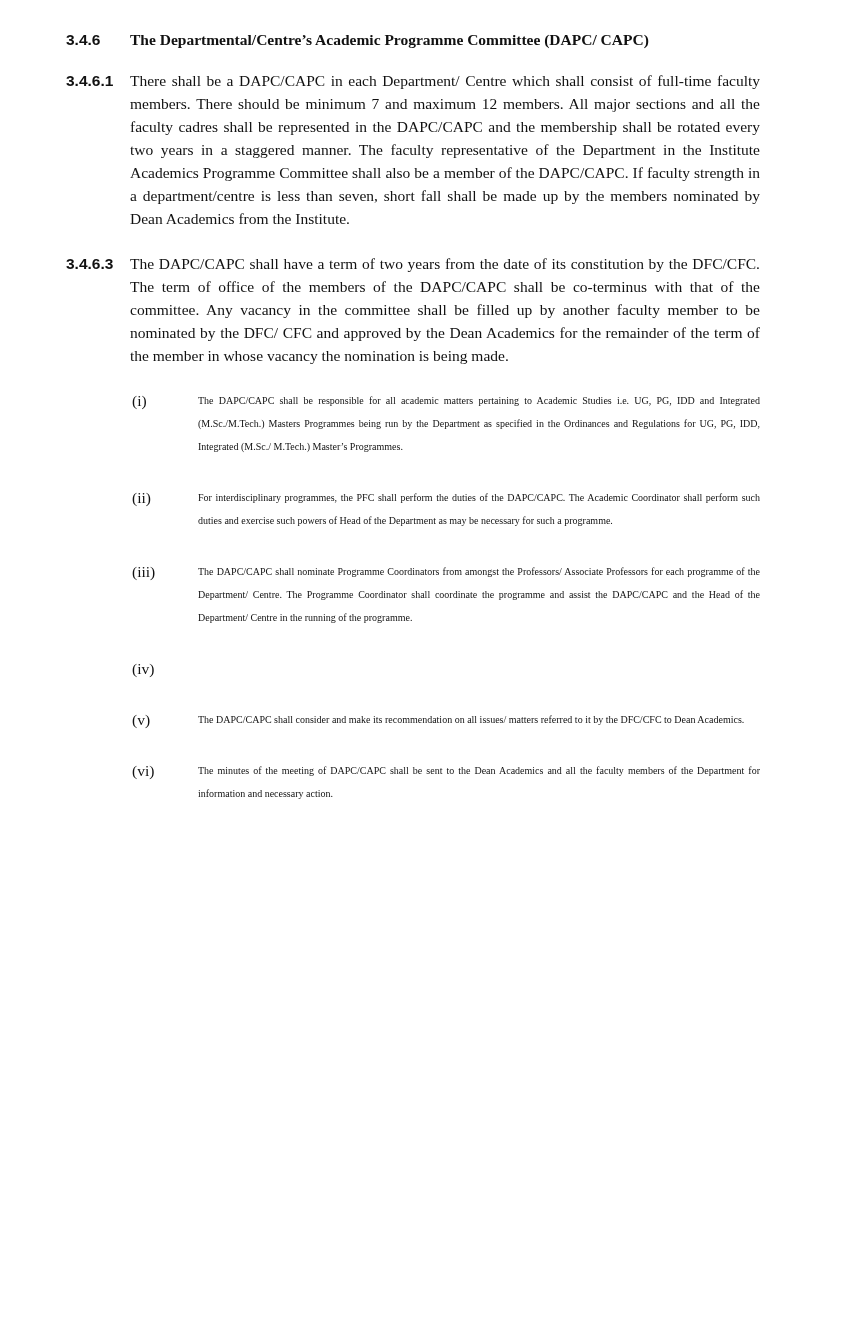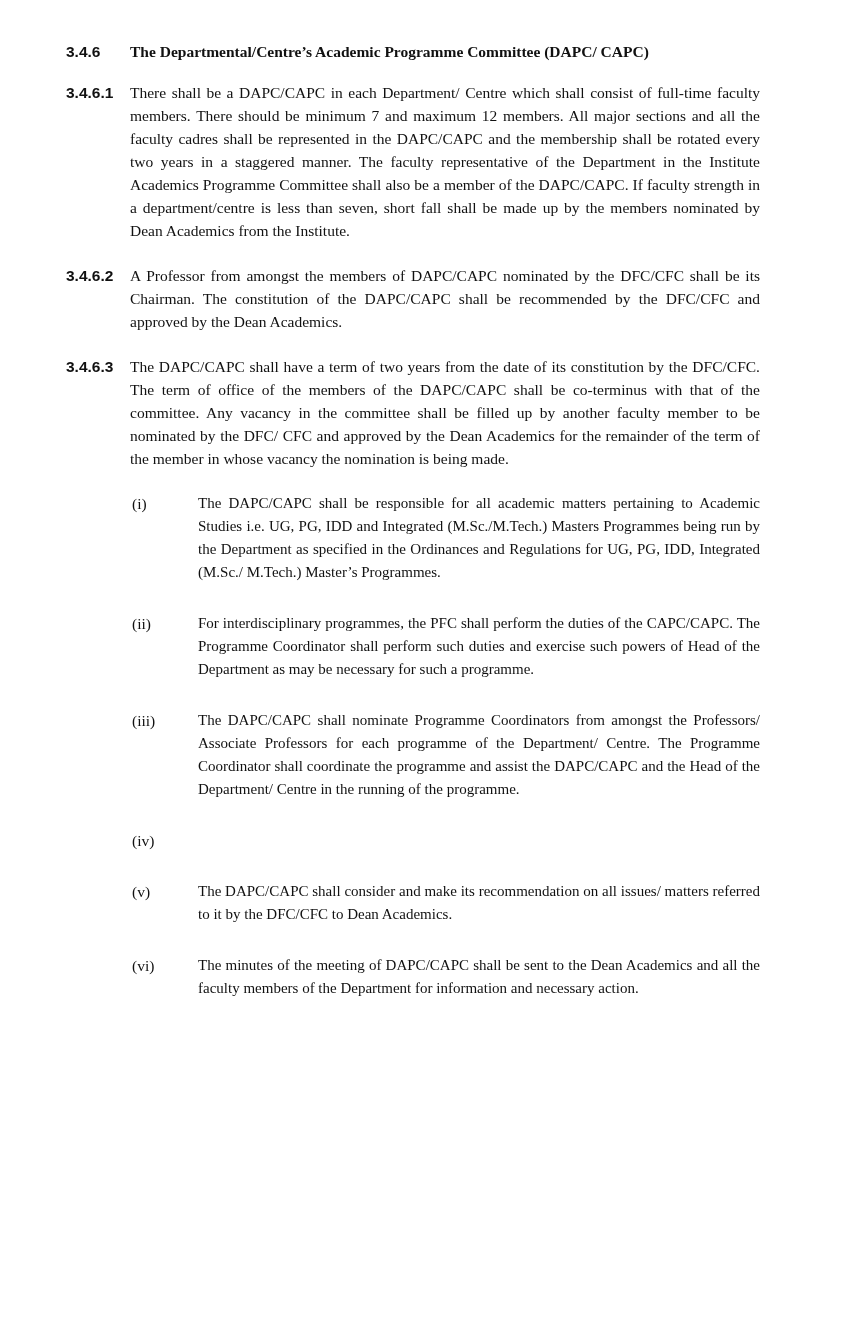--- a/index.html
+++ b/index.html
@@ -7,21 +7,21 @@
     background: #ffffff;
     font-family: "Liberation Sans", sans-serif;
     color: #111111;
   }
   body {
     width: 863px;
     min-height: 1320px;
     margin: 0 auto;
   }
   .page {
-    padding: 40px 103px 40px 66px; 
+    padding: 28px 103px 40px 66px; 
   }
   .row {
     display: flex;
     align-items: flex-start;
   }
   .num {
     width: 64px;
     flex-shrink: 0;
     font-weight: bold;
     font-size: 15.5px;
@@ -41,64 +41,60 @@
   .subheading-row .text-col { font-weight: bold; }
   .duty-item { margin-bottom: 28px; }
   .duty-item .duty-label {
     width: 66px;
     flex-shrink: 0;
     font-size: 15.5px;
     line-height: 23px;
   }
   .duty-item .duty-text {
     flex: 1;
-    font-size: 15px;
+    font-size: 10px;
     line-height: 23px;
     text-align: justify;
   }
   .duties-list { padding-left: 2px; }
 </style>
 </head>
 <body>
 
 <div class="page">
 
   <div class="row heading-row">
     <span class="num">3.4.6</span>
     <div class="text-col">The Departmental/Centre’s Academic Programme Committee (DAPC/ CAPC)</div>
   </div>
 
   <div class="row para">
     <span class="num">3.4.6.1</span>
     <div class="text-col">There shall be a DAPC/CAPC in each Department/ Centre which shall consist of full-time faculty members. There should be minimum 7 and maximum 12 members. All major sections and all the faculty cadres shall be represented in the DAPC/CAPC and the membership shall be rotated every two years in a staggered manner.  The faculty representative of the Department in the Institute Academics Programme Committee shall also be a member of the DAPC/CAPC. If faculty strength in a department/centre is less than seven, short fall shall be made up by the members nominated by Dean Academics from the Institute.</div>
   </div>
 
-  <div class="row para">
-    <span class="num">3.4.6.2</span>
-    <div class="text-col">A Professor from amongst the members of DAPC/CAPC nominated by the DFC/CFC shall be its Chairman. The constitution of the DAPC/CAPC shall be recommended by the DFC/CFC and approved by the Dean Academics.</div>
-  </div>
 
   <div class="row para">
     <span class="num">3.4.6.3</span>
     <div class="text-col">The DAPC/CAPC shall have a term of two years from the date of its constitution by the DFC/CFC. The term of office of the members of the DAPC/CAPC shall be co-terminus with that of the committee. Any vacancy in the committee shall be filled up by another faculty member to be nominated by the DFC/ CFC and approved by the Dean Academics for the remainder of the term of the member in whose vacancy the nomination is being made.</div>
   </div>
 
 
   <div class="row duties-list">
     <span class="num"></span>
     <div class="text-col">
 
       <div class="row duty-item">
         <span class="duty-label">(i)</span>
         <div class="duty-text">The DAPC/CAPC shall be responsible for all academic matters pertaining to Academic Studies i.e. UG, PG, IDD and Integrated (M.Sc./M.Tech.) Masters Programmes being run by the Department as specified in the Ordinances and Regulations for UG, PG, IDD, Integrated  (M.Sc./ M.Tech.) Master’s Programmes.</div>
       </div>
 
       <div class="row duty-item">
         <span class="duty-label">(ii)</span>
-        <div class="duty-text">For interdisciplinary programmes, the PFC shall perform the duties of the CAPC/CAPC. The Programme Coordinator shall perform such duties and exercise such powers of Head of the Department as may be necessary for such a programme.</div>
+        <div class="duty-text">For interdisciplinary programmes, the PFC shall perform the duties of the DAPC/CAPC. The Academic Coordinator shall perform such duties and exercise such powers of Head of the Department as may be necessary for such a programme.</div>
       </div>
 
       <div class="row duty-item">
         <span class="duty-label">(iii)</span>
         <div class="duty-text">The DAPC/CAPC shall nominate Programme Coordinators from amongst the Professors/ Associate Professors for each programme of the Department/ Centre. The Programme Coordinator shall coordinate the programme and assist the DAPC/CAPC and the Head of the Department/ Centre in the running of the programme.</div>
       </div>
 
       <div class="row duty-item">
         <span class="duty-label">(iv)</span>
       </div>

